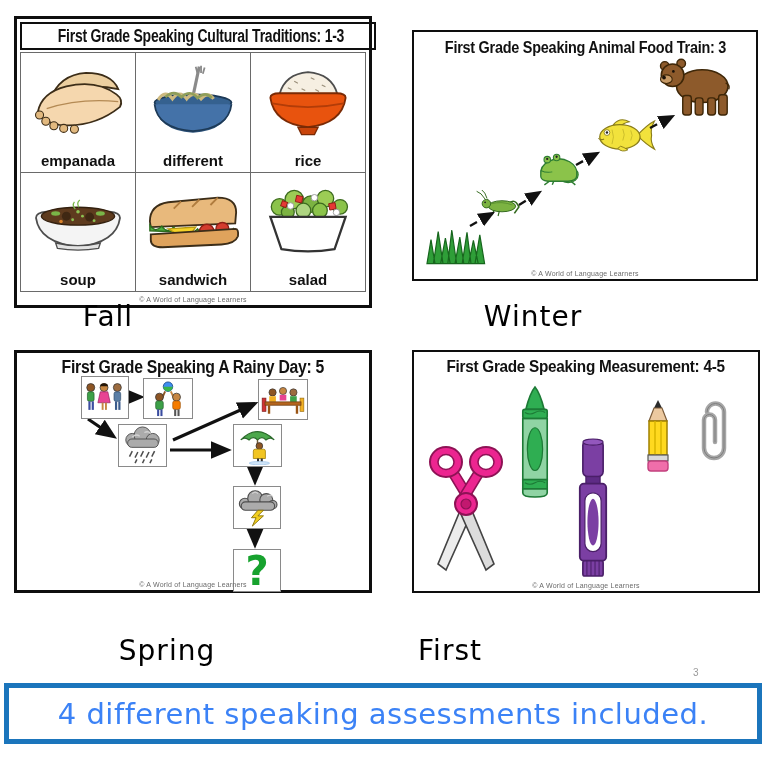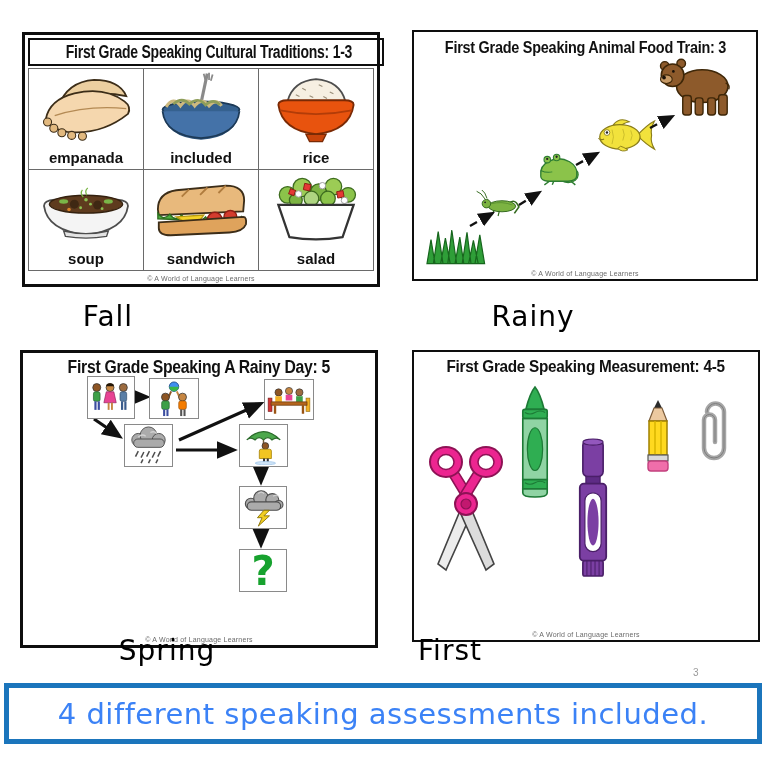--- a/index.html
+++ b/index.html
@@ -43,21 +43,21 @@
   .banner{position:absolute;left:4px;top:683px;width:758px;height:61px;box-sizing:border-box;
           border:5px solid #1b75bc;background:#fff;display:flex;align-items:center;justify-content:center;}
   .banner-text{font-family:"DejaVu Sans",sans-serif;font-size:29px;color:#3b82f6;letter-spacing:0.5px;}
   .page-number{position:absolute;left:693px;top:667px;font-size:10px;color:#9a9a9a;}
 </style>
 </head>
 <body>
 
 <div class="stage">
 
-  <section class="card card-border-thick" style="left:14px;top:32px;width:358px;height:255px;margin-left:8px;">
+  <section class="card card-border-thick" style="left:14px;top:16px;width:358px;height:292px;">
     <div class="card-title fall-title-box">
       <span class="tt">First Grade Speaking Cultural Traditions: 1-3</span>
     </div>
     <div class="food-grid">
 
       <div class="food-cell">
         <div class="food-art">
           <svg width="104" height="76" viewBox="0 0 110 85">
             <path d="M24 40 Q34 12 64 10 Q92 10 100 28 Q70 22 44 30 Q30 34 24 40 Z" fill="#eccfa0" stroke="#3c2d18" stroke-width="2"></path>
             <path d="M10 54 Q14 32 42 25 Q76 17 98 34 Q106 40 102 48 Q72 72 34 68 Q14 64 10 54 Z" fill="#f5d7ae" stroke="#3c2d18" stroke-width="2"></path>
@@ -77,21 +77,21 @@
           <svg width="104" height="76" viewBox="0 0 110 85">
             <line x1="62" y1="3" x2="55" y2="36" stroke="#8a8a8a" stroke-width="3.5"></line>
             <path d="M58 3 L60 10 M64 2 L64 10 M68 4 L66 11" stroke="#8a8a8a" stroke-width="2" fill="none"></path>
             <ellipse cx="55" cy="43" rx="43" ry="9" fill="#35618f" stroke="#1d3a57" stroke-width="2"></ellipse>
             <path d="M16 40 q8 -12 16 -1 q8 -11 16 0 q8 -10 16 0 q8 -9 14 0" fill="none" stroke="#cdb97f" stroke-width="3.5"></path>
             <path d="M24 37 q10 -9 18 0 q10 -9 18 1 q9 -8 16 0" fill="none" stroke="#8f9e5a" stroke-width="3"></path>
             <path d="M12 45 Q15 70 55 73 Q95 70 98 45 Q95 74 55 77 Q15 74 12 45 Z" fill="#2c527a"></path>
             <path d="M12 45 Q15 72 55 75 Q95 72 98 45" fill="#4472a8" stroke="#1d3a57" stroke-width="2"></path>
           </svg>
         </div>
-        <div class="food-label">included</div>
+        <div class="food-label">different</div>
       </div>
 
       <div class="food-cell">
         <div class="food-art">
           <svg width="104" height="78" viewBox="0 0 110 85">
             <path d="M24 34 Q30 12 55 10 Q81 12 87 34 Z" fill="#f6efe2" stroke="#4d4d4d" stroke-width="2"></path>
             <path d="M40 20 l4 2 M58 16 l4 2 M70 24 l4 2 M48 28 l4 2 M33 27 l4 2 M63 29 l4 2" stroke="#9a8f7a" stroke-width="1.2"></path>
             <path d="M14 38 Q14 33 24 33 L86 33 Q96 33 96 38 Q92 66 55 70 Q18 66 14 38 Z" fill="#e8530e" stroke="#7a2a05" stroke-width="2"></path>
             <path d="M16 44 Q55 52 94 44" fill="none" stroke="#b23c08" stroke-width="2"></path>
             <path d="M44 70 L66 70 L62 78 L48 78 Z" fill="#c9440a" stroke="#7a2a05" stroke-width="1.5"></path>
@@ -231,23 +231,23 @@
         <line x1="56" y1="194" x2="79" y2="181" marker-end="url(#dah)"></line>
         <line x1="105" y1="173" x2="126" y2="160" marker-end="url(#dah)"></line>
         <line x1="162" y1="133" x2="184" y2="121" marker-end="url(#dah)"></line>
         <line x1="236" y1="96" x2="259" y2="84" marker-end="url(#dah)"></line>
       </g>
     </svg>
     <div class="card-footer">© A World of Language Learners</div>
   </section>
 
   <div class="season-label" style="left:108px;top:300px;">Fall</div>
-  <div class="season-label" style="left:533px;top:300px;">Rainy</div>
-
-  <section class="card card-border-thick" style="left:20px;top:350px;width:358px;height:298px;">
+  <div class="season-label" style="left:533px;top:300px;">Winter</div>
+
+  <section class="card card-border-thick" style="left:14px;top:350px;width:358px;height:243px;">
     <div class="card-title spring-title">
       <span class="tt">First Grade Speaking A Rainy Day: 5</span>
     </div>
 
     <svg class="arrows-svg" width="352" height="237" viewBox="0 0 352 237">
       <defs>
         <marker id="sah" markerWidth="7" markerHeight="7" refX="5" refY="2.75" orient="auto">
           <path d="M0 0 L6.5 2.75 L0 5.5 Z" fill="#111"></path>
         </marker>
       </defs>
@@ -360,21 +360,21 @@
       </svg>
     </div>
 
     <div class="story-box" style="left:216px;top:196px;width:48px;height:43px;">
       <div class="qmark">?</div>
     </div>
 
     <div class="card-footer">© A World of Language Learners</div>
   </section>
 
-  <section class="card card-border-thin" style="left:412px;top:350px;width:348px;height:292px;">
+  <section class="card card-border-thin" style="left:412px;top:350px;width:348px;height:243px;">
     <div class="card-title summer-title">
       <span class="tt">First Grade Speaking Measurement: 4-5</span>
     </div>
 
     <svg class="measure-item" style="left:8px;top:86px;" width="90" height="140" viewBox="0 0 90 140">
       <polygon points="27,37 42,62 51,58 35,32" fill="#ec2590" stroke="#8e1255" stroke-width="1.5"></polygon>
       <polygon points="61,37 46,62 37,58 53,32" fill="#ec2590" stroke="#8e1255" stroke-width="1.5"></polygon>
       <ellipse cx="24" cy="24" rx="16" ry="15" fill="#ec2590" stroke="#8e1255" stroke-width="2"></ellipse>
       <ellipse cx="24" cy="24" rx="8" ry="7.5" fill="#ffffff" stroke="#8e1255" stroke-width="1.5"></ellipse>
       <ellipse cx="64" cy="24" rx="16" ry="15" fill="#ec2590" stroke="#8e1255" stroke-width="2"></ellipse>

